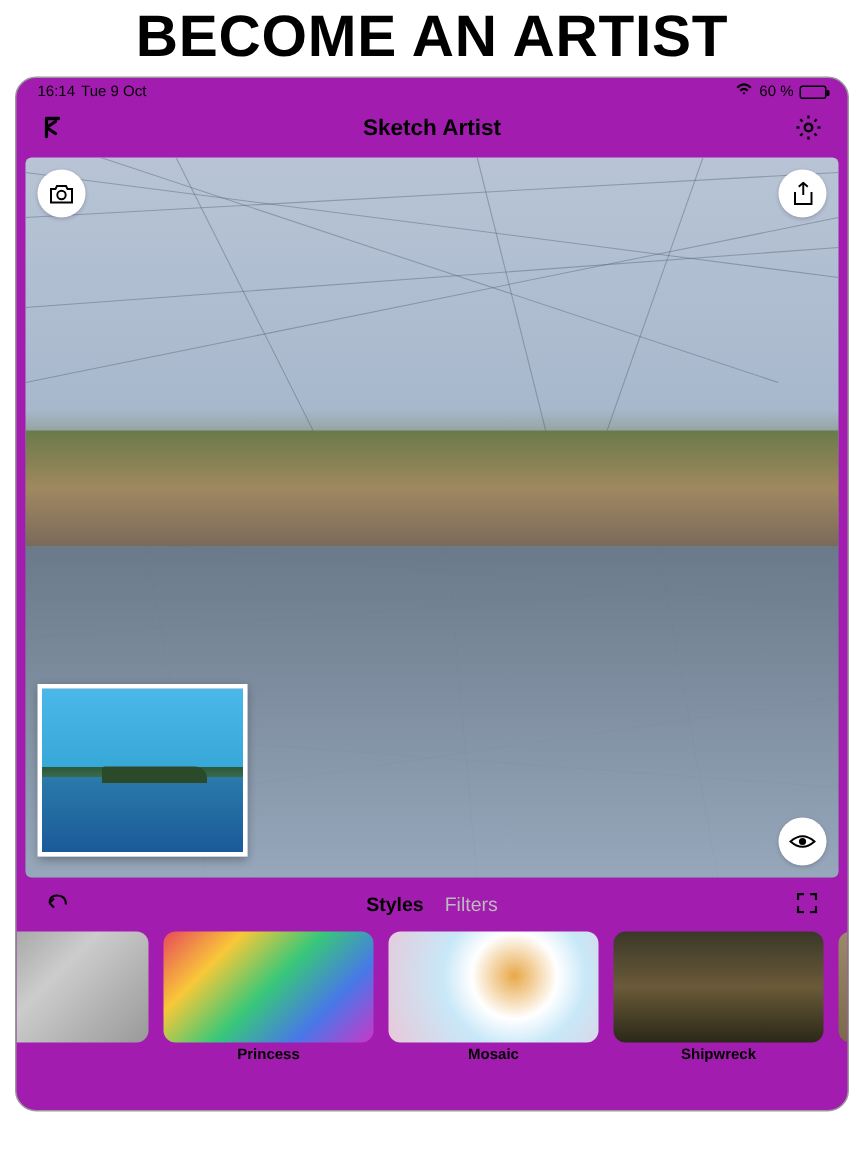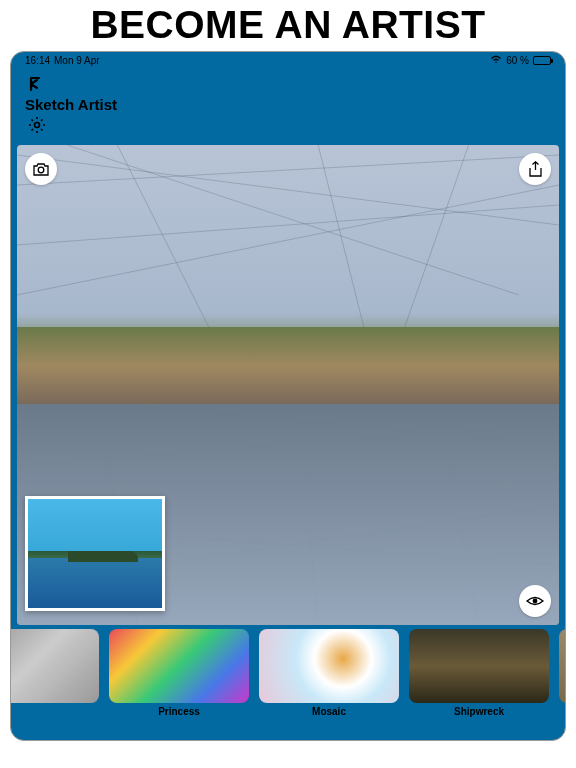--- a/index.html
+++ b/index.html
@@ -19,21 +19,21 @@
       padding: 6px 0 8px 0;
       color: #000;
       font-weight: 900;
     }
     .device-frame {
       margin: 0 10px 10px 10px;
       border: 1px solid #999;
       border-radius: 14px;
       overflow: hidden;
       height: 690px;
-      background: #0369a1;
+      background: #a21caf;
     }
     .status-bar {
       display: flex;
       justify-content: space-between;
       align-items: center;
       padding: 3px 14px 0 14px;
       font-size: 10px;
       font-weight: 500;
       color: #000;
     }
@@ -56,23 +56,22 @@
     }
     .battery-fill {
       height: 100%;
       width: 60%;
       background: #4cd964;
       border-radius: 1px;
     }
     .nav-bar {
       display: flex;
       justify-content: space-between;
-      align-items: flex-start;
+      align-items: center;
       padding: 6px 14px 8px 14px;
-      flex-direction: column;
     }
     .nav-title {
       font-size: 15px;
       font-weight: 600;
     }
     .icon-btn {
       width: 24px;
       height: 24px;
       display: flex;
       align-items: center;
@@ -223,21 +222,21 @@
 
 <div class="promo-header">
   <div>BECOME AN ARTIST</div>
 </div>
 
 <div class="device-frame">
 
   <div class="status-bar">
     <div class="status-left">
       <span>16:14</span>
-      <span>Mon 9 Apr</span>
+      <span>Tue 9 Oct</span>
     </div>
     <div class="status-right">
       <span>
         <svg width="12" height="9" viewBox="0 0 12 9">
             <path d="M6 8 L7 7 Q6 6 5 7 Z M3 5 Q6 2 9 5 L8 6 Q6 4 4 6 Z M1 3 Q6 -2 11 3 L10 4 Q6 0 2 4 Z" fill="#000"></path>
           </svg>
       </span>
       <span>60 %</span>
       <span class="battery-icon"><span class="battery-fill"></span></span>
     </div>
@@ -295,20 +294,36 @@
           <path d="M1 6 Q9 -1 17 6 Q9 13 1 6 Z" fill="none" stroke="#000" stroke-width="1.3"></path>
           <circle cx="9" cy="6" r="2.4" fill="#000"></circle>
         </svg>
     </div>
 
     <div class="original-thumb">
       <div class="thumb-cliff"></div>
     </div>
   </div>
 
+  <div class="controls-row">
+    <div class="small-icon-btn">
+      <svg width="16" height="14" viewBox="0 0 16 14">
+          <path d="M3 7 Q3 2 8 2 Q14 2 14 8 M3 7 L6 4 M3 7 L6 10" fill="none" stroke="#000" stroke-width="1.4"></path>
+        </svg>
+    </div>
+    <div class="segmented">
+      <span class="seg-item active">Styles</span>
+      <span class="seg-item">Filters</span>
+    </div>
+    <div class="small-icon-btn">
+      <svg width="14" height="14" viewBox="0 0 14 14">
+          <path d="M1 5 L1 1 L5 1 M9 1 L13 1 L13 5 M13 9 L13 13 L9 13 M5 13 L1 13 L1 9" fill="none" stroke="#000" stroke-width="1.5"></path>
+        </svg>
+    </div>
+  </div>
 
   <div class="styles-row">
     <div class="style-card partial-left">
       <div class="style-thumb thumb-gray"></div>
       <div class="style-label"></div>
     </div>
     <div class="style-card">
       <div class="style-thumb thumb-princess"></div>
       <div class="style-label">Princess</div>
     </div>

